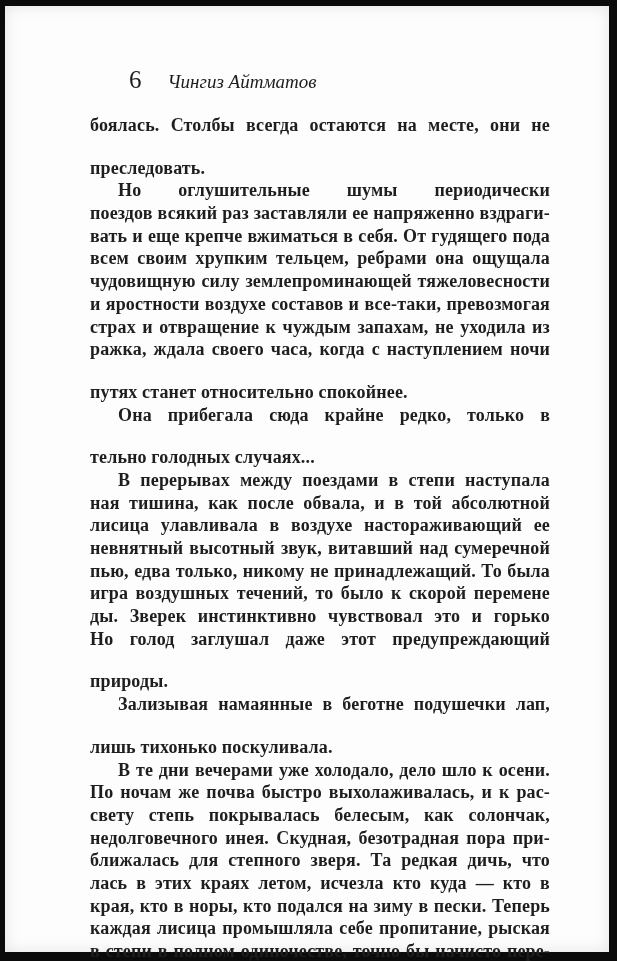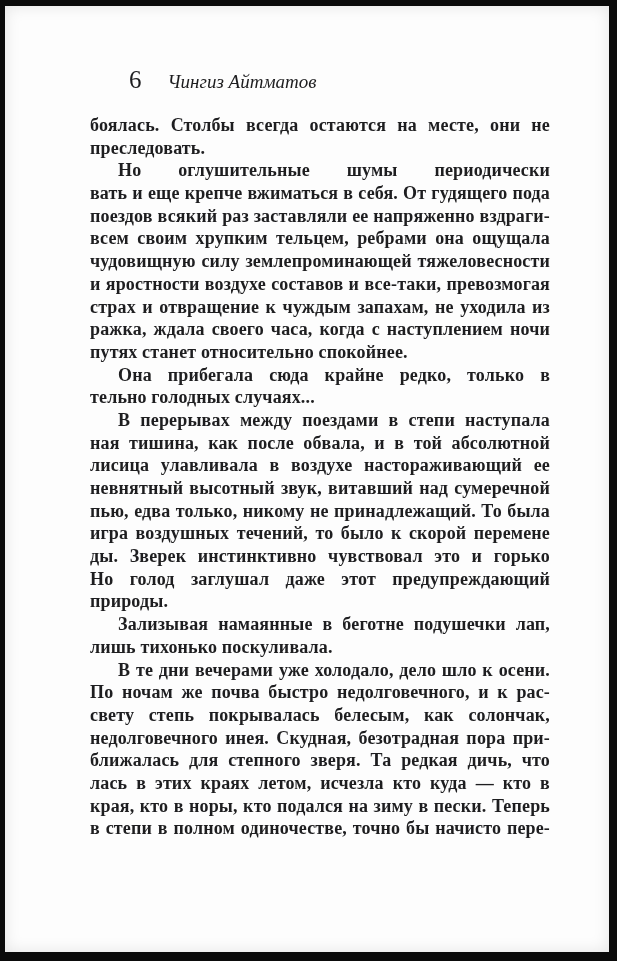--- a/index.html
+++ b/index.html
@@ -62,39 +62,40 @@
     overflow: hidden;
     text-align: justify;
     text-align-last: justify;
     white-space: normal;
     font-weight: bold;
   }
   .line.indent { text-indent: 28px; }
   .line.end {
     text-align: left;
     text-align-last: left;
+    margin-top: 20px;
   }
 </style>
 </head>
 <body>
 
 <div class="canvas">
   <div class="page">
     <div class="running-header">
       <span class="page-number">6</span><span class="running-title">Чингиз Айтматов</span>
     </div>
     <div class="text-block">
         <div class="para">
           <div class="line">боялась. Столбы всегда остаются на месте, они не могут</div>
           <div class="line end">преследовать.</div>
         </div>
         <div class="para">
           <div class="line indent">Но оглушительные шумы периодически пробегающих</div>
+          <div class="line">поездов всякий раз заставляли ее напряженно вздраги-</div>
           <div class="line">вать и еще крепче вжиматься в себя. От гудящего пода</div>
-          <div class="line">поездов всякий раз заставляли ее напряженно вздраги-</div>
           <div class="line">всем своим хрупким тельцем, ребрами она ощущала эту</div>
           <div class="line">чудовищную силу землепроминающей тяжеловесности</div>
           <div class="line">и яростности воздухе составов и все-таки, превозмогая</div>
           <div class="line">страх и отвращение к чуждым запахам, не уходила из ов-</div>
           <div class="line">ражка, ждала своего часа, когда с наступлением ночи на</div>
           <div class="line end">путях станет относительно спокойнее.</div>
         </div>
         <div class="para">
           <div class="line indent">Она прибегала сюда крайне редко, только в исключи-</div>
           <div class="line end">тельно голодных случаях...</div>
@@ -109,23 +110,24 @@
           <div class="line">ды. Зверек инстинктивно чувствовал это и горько замирал,</div>
           <div class="line">Но голод заглушал даже этот предупреждающий сигнал</div>
           <div class="line end">природы.</div>
         </div>
         <div class="para">
           <div class="line indent">Зализывая намаянные в беготне подушечки лап, лиса</div>
           <div class="line end">лишь тихонько поскуливала.</div>
         </div>
         <div class="para">
           <div class="line indent">В те дни вечерами уже холодало, дело шло к осени.</div>
-          <div class="line">По ночам же почва быстро недолговечного, и к рас-</div>
+          <div class="line">По ночам же почва быстро выхолаживалась, и к рас-</div>
           <div class="line">свету степь покрывалась белесым, как солончак, налетом</div>
           <div class="line">недолговечного инея. Скудная, безотрадная пора при-</div>
           <div class="line">ближалась для степного зверя. Та редкая дичь, что держа-</div>
           <div class="line">лась в этих краях летом, исчезла кто куда — кто в теплые</div>
           <div class="line">края, кто в норы, кто подался на зиму в пески. Теперь</div>
+          <div class="line">каждая лисица промышляла себе пропитание, рыская</div>
           <div class="line">в степи в полном одиночестве, точно бы начисто пере-</div>
         </div>
       </div>
   </div>
 </div>
 
 </body></html>

